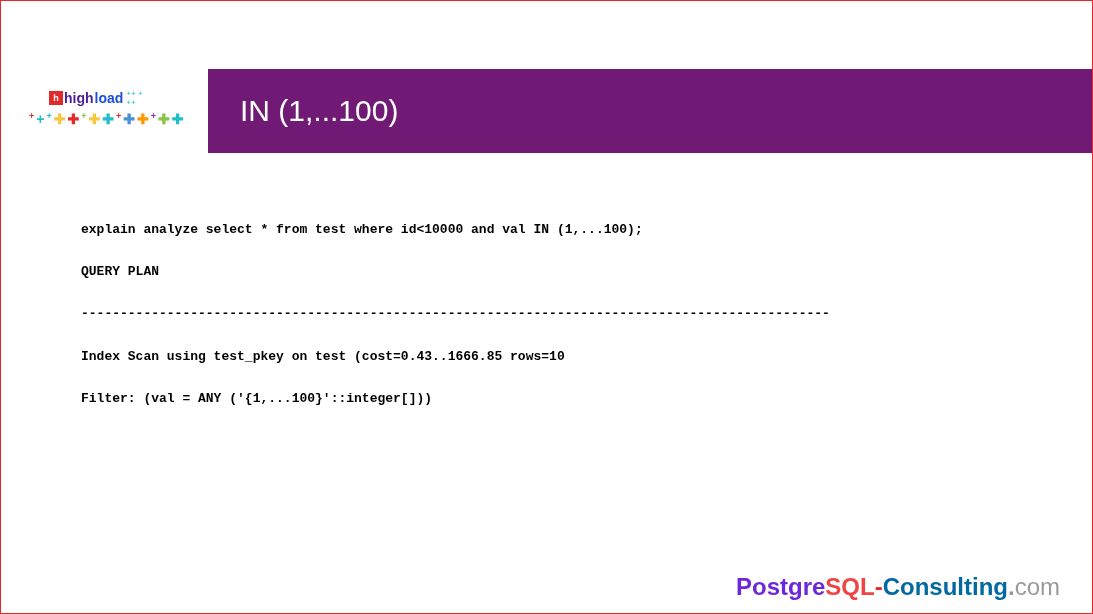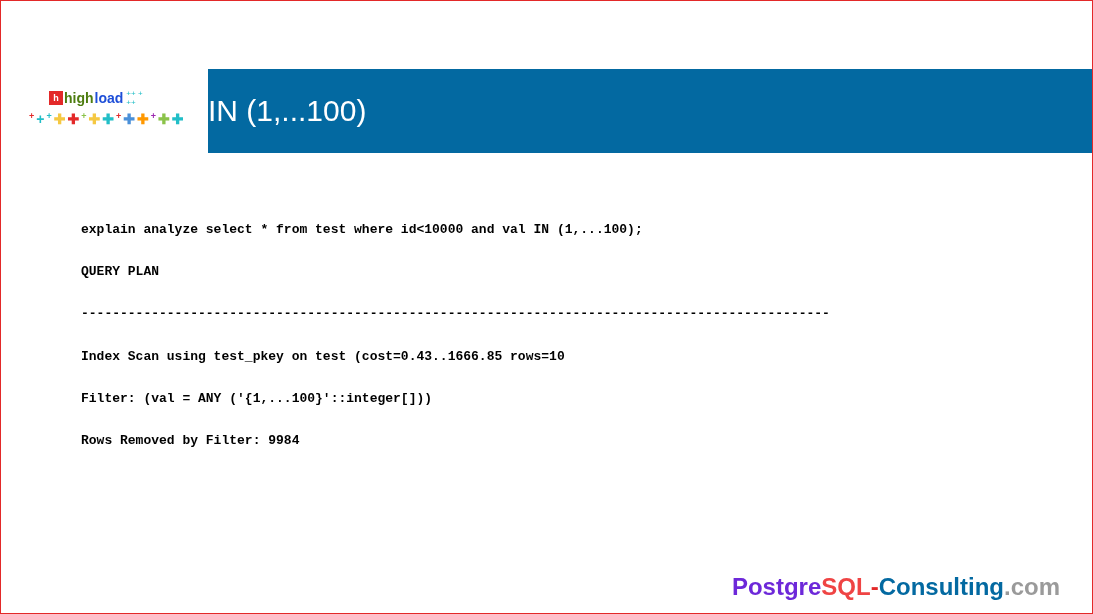--- a/index.html
+++ b/index.html
@@ -39,21 +39,21 @@
       display: inline-flex;
       align-items: center;
       justify-content: center;
     }
     .logo-box-inner {
       font-size: 9px;
       color: #fff;
       font-weight: bold;
     }
     .logo-high {
-      color: #4d7c0f;
+      color: #4c1d95;
       font-weight: bold;
       font-size: 14px;
     }
     .logo-load {
       color: #1d4ed8;
       font-weight: bold;
       font-size: 14px;
     }
     .logo-plus-accents {
       color: #22bec7;
@@ -75,24 +75,25 @@
     .plus.teal { color: #22bec7; }
     .plus.red { color: #e32929; }
     .plus.yellow { color: #f5c842; }
     .plus.green { color: #8bc34a; }
     .plus.blue { color: #4a90d9; }
     .plus.orange { color: #ff9800; }
     .plus.purple { color: #9c27b0; }
     .plus.small { font-size: 9px; }
     .title-bar {
       flex: 1;
-      background: #0369a1;
+      background: #701a75;
       height: 84px;
       display: flex;
       align-items: center;
+      padding-left: 32px;
     }
     .title-text {
       color: #fff;
       font-size: 30px;
       font-weight: 300;
       font-family: 'Segoe UI', Arial, sans-serif;
     }
     .content {
       padding: 68px 80px 0 80px;
       font-family: 'Courier New', monospace;
@@ -127,21 +128,21 @@
     .footer .consulting {
       color: #0369a1;
       font-weight: 800;
     }
     .footer .dot {
       color: #9a9a9a;
       font-weight: 800;
     }
     .footer .com {
       color: #9a9a9a;
-      font-weight: 700;
+      font-weight: 400;
     }
   </style>
 </head>
 <body>
 
 <div class="header-container">
   <div class="logo-area">
     <div class="logo-text">
       <span class="logo-box">
           <span class="logo-box-inner">h</span>
@@ -171,18 +172,17 @@
     <span class="title-text">IN (1,...100)</span>
   </div>
 </div>
 
 <div class="content">
   <div>explain analyze select * from test where id&lt;10000 and val IN (1,...100);</div>
   <div>QUERY PLAN</div>
   <div>------------------------------------------------------------------------------------------------</div>
   <div>Index Scan using test_pkey on test  (cost=0.43..1666.85 rows=10</div>
   <div> Filter: (val = ANY ('{1,...100}'::integer[]))</div>
-  <div> Rows Removed by Filter: 9984</div>
 </div>
 
 <div class="footer">
   <span class="postgre">Postgre</span><span class="sql">SQL</span><span class="dash">-</span><span class="consulting">Consulting</span><span class="dot">.</span><span class="com">com</span>
 </div>
 
 </body></html>

